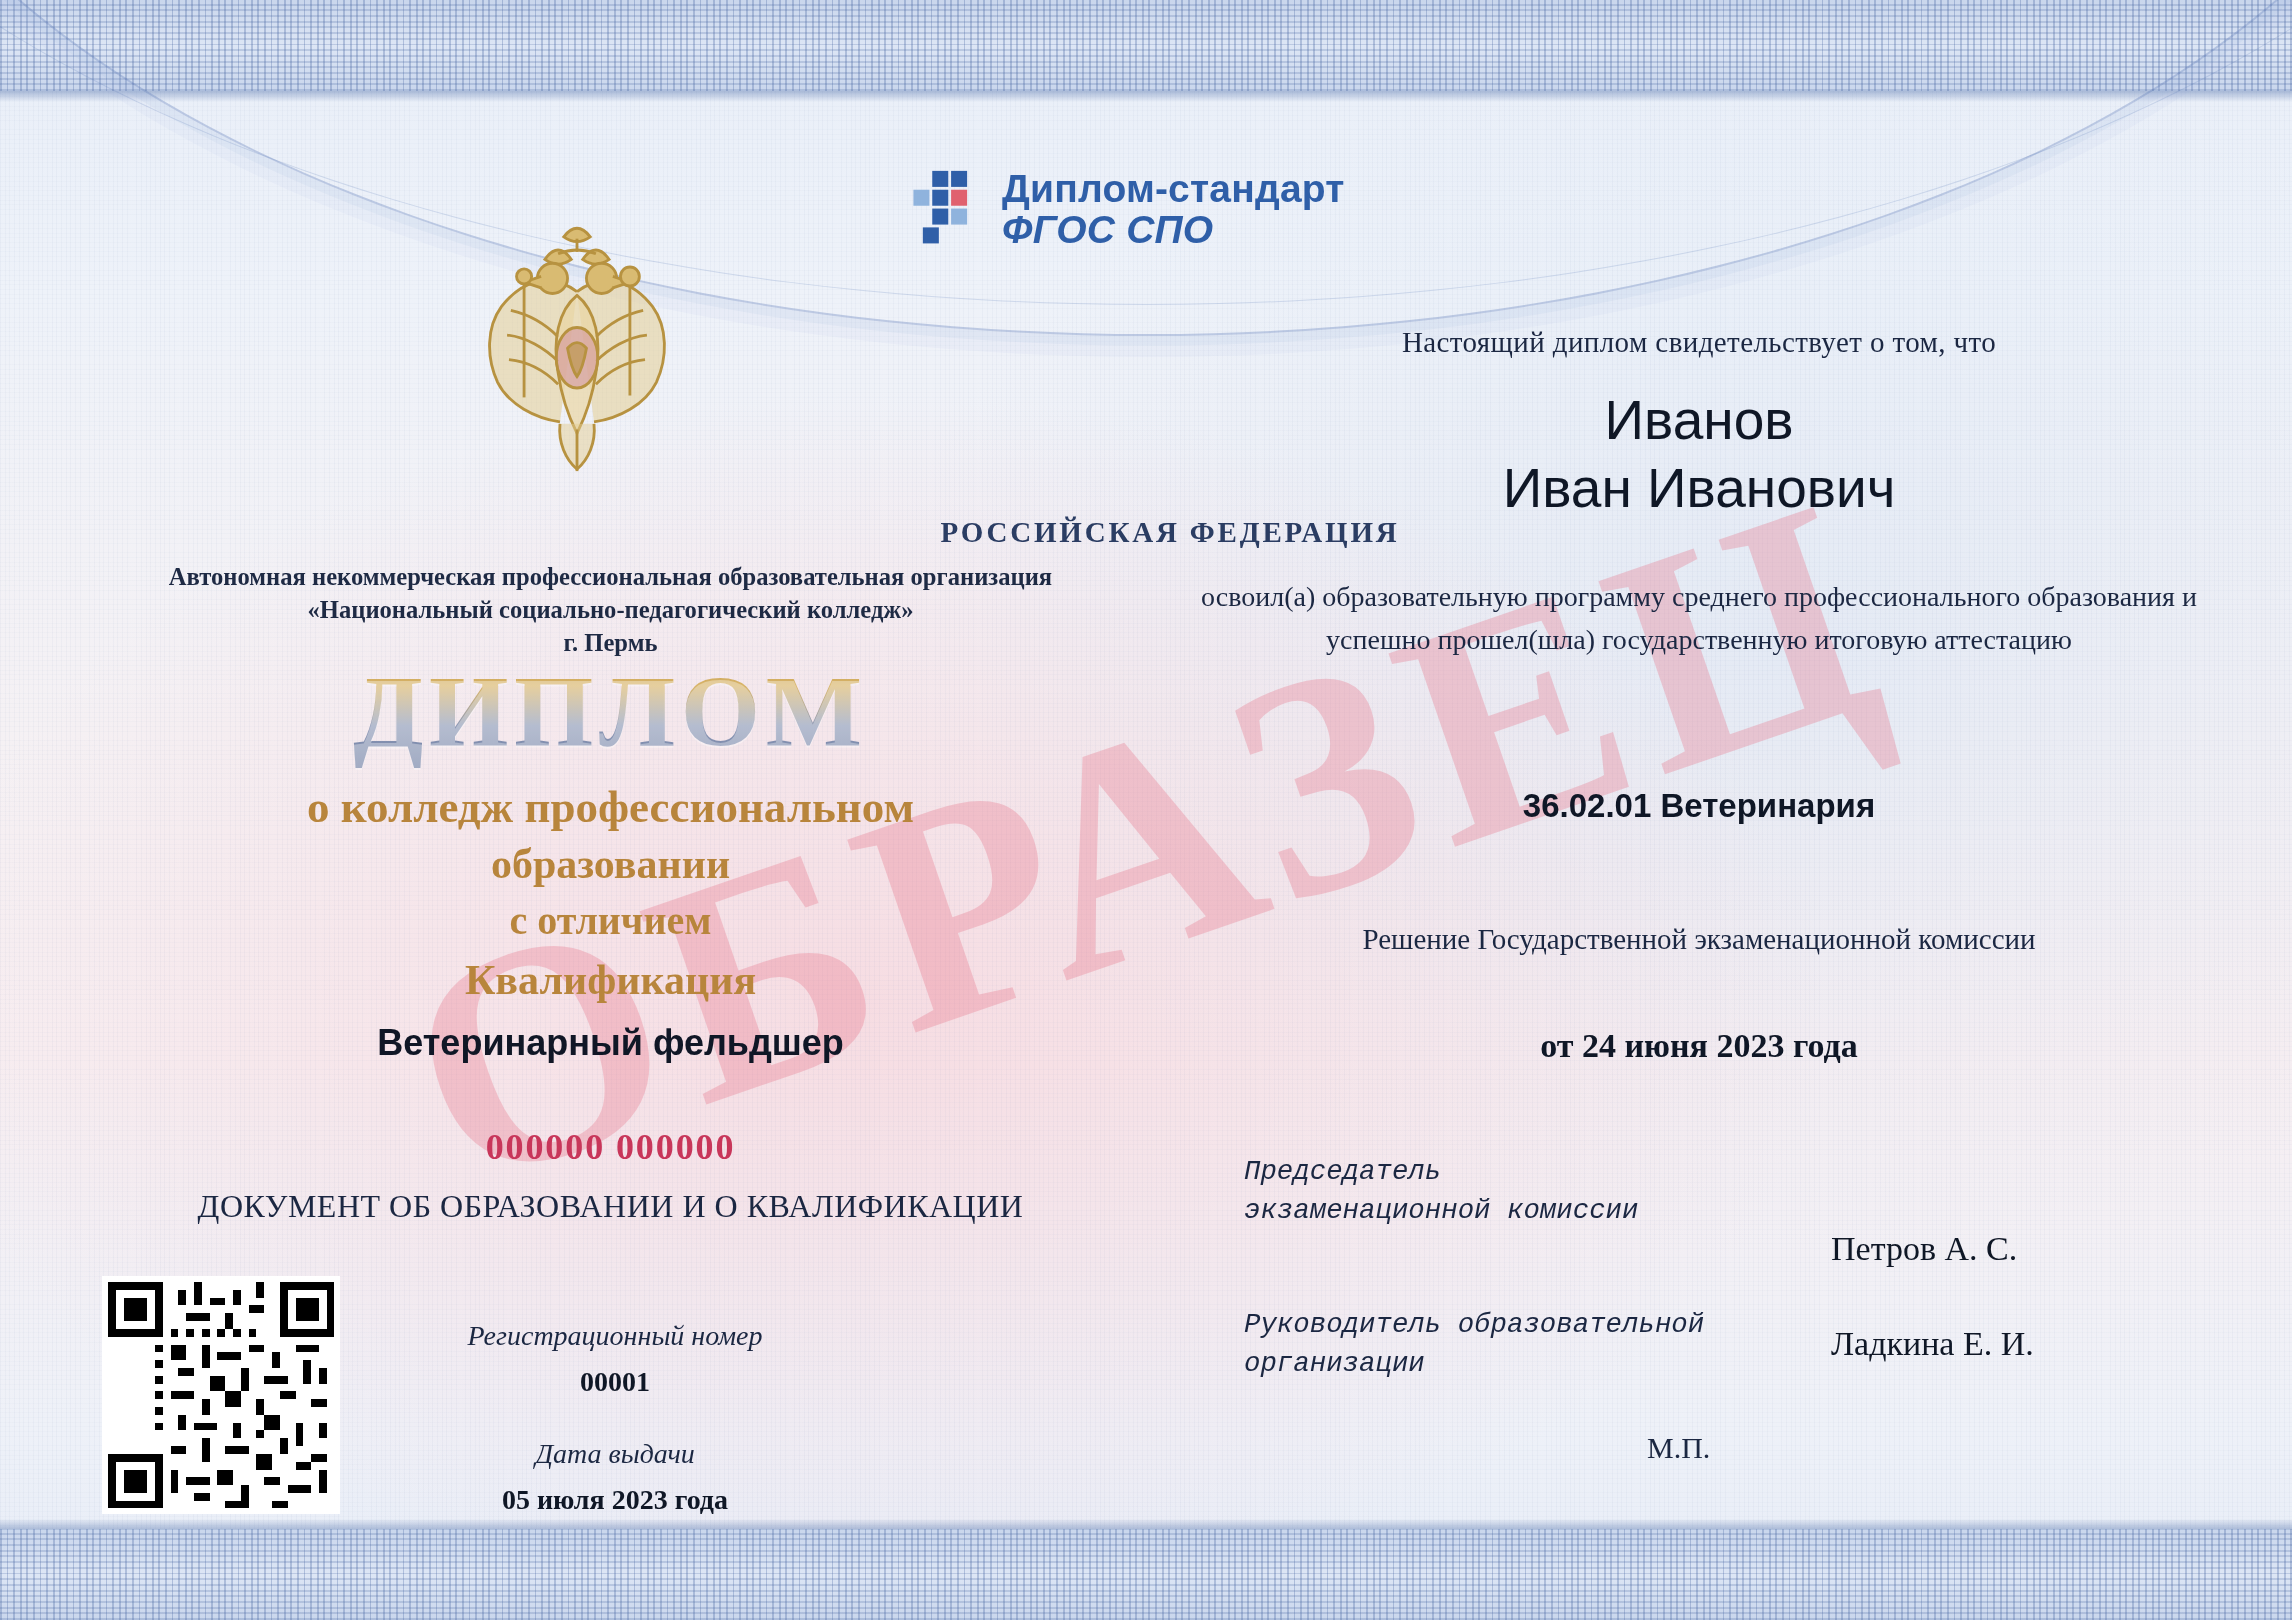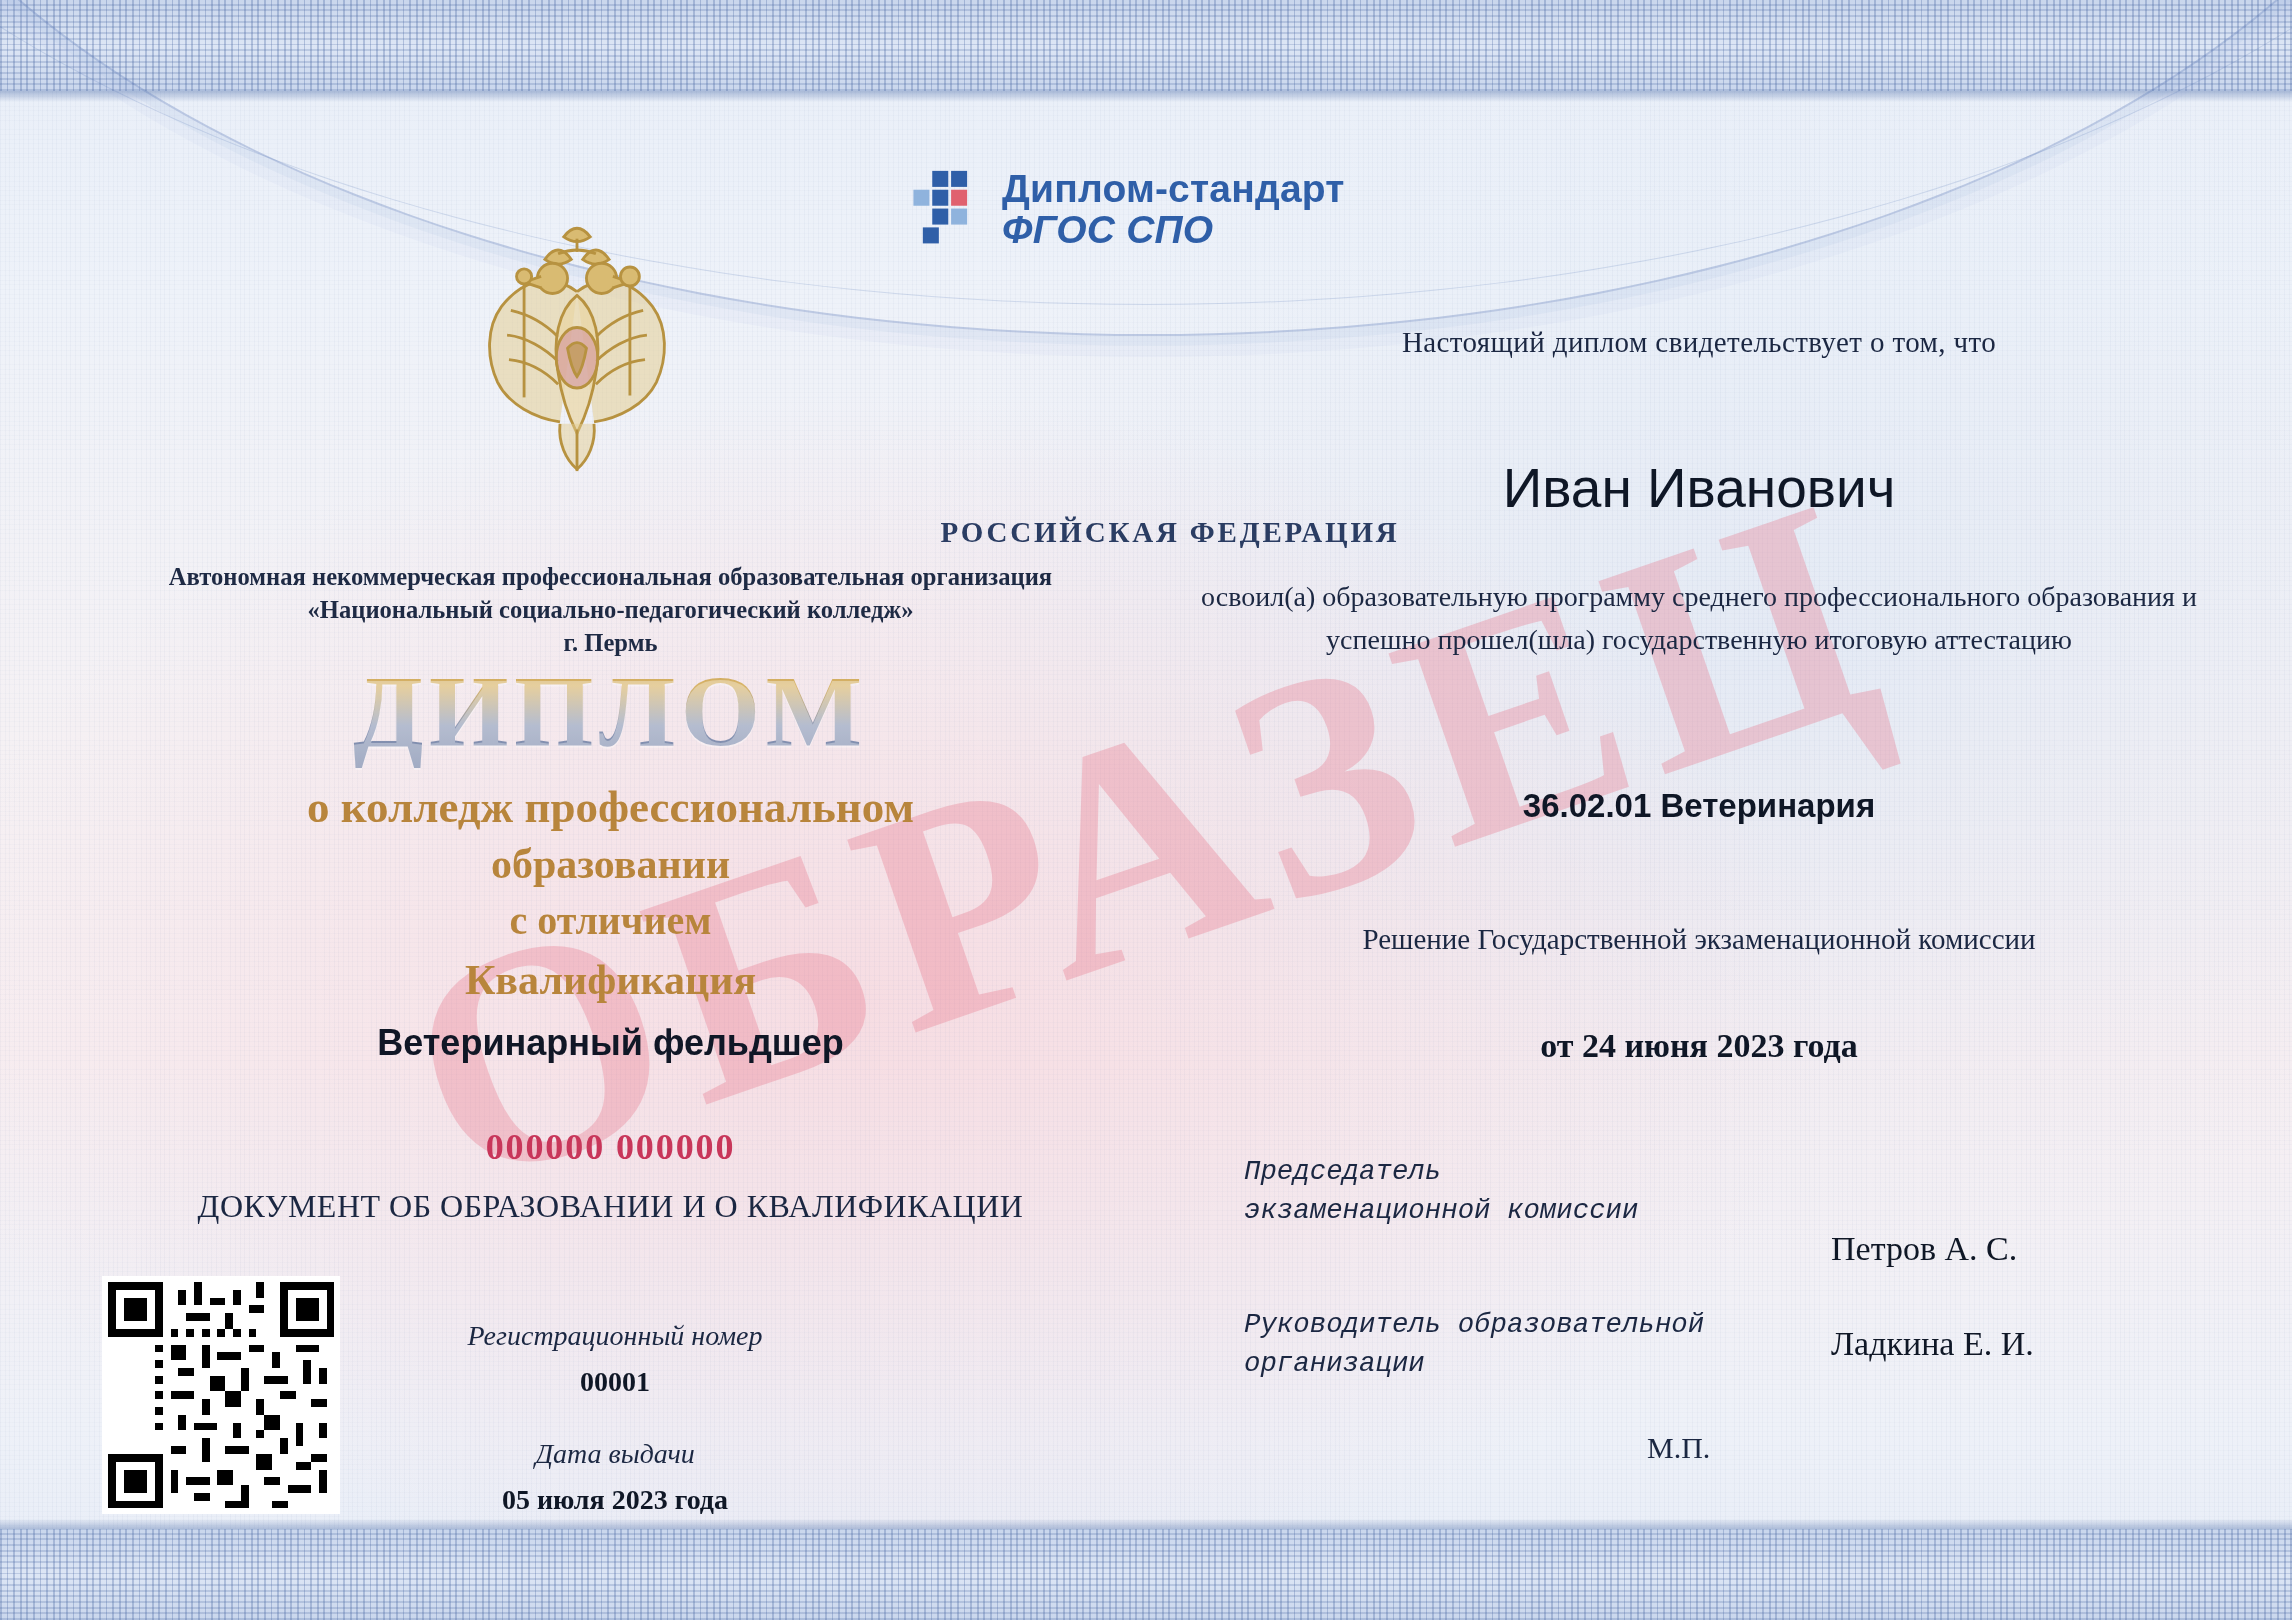--- a/index.html
+++ b/index.html
@@ -568,20 +568,21 @@
             <rect x="11" y="27" width="2" height="1"></rect>
           <rect x="15" y="28" width="3" height="1"></rect>
             <rect x="21" y="28" width="2" height="1"></rect>
           <rect x="24" y="23" width="2" height="1"></rect>
             <rect x="19" y="19" width="1" height="1"></rect>
         </g>
       </svg>
     </div>
 
     <div class="r r-intro">Настоящий диплом свидетельствует о том, что</div>
+    <div class="r r-name1">Иванов</div>
     <div class="r r-name2">Иван Иванович</div>
     <div class="r r-body">освоил(а) образовательную программу среднего профессионального образования и успешно прошел(шла) государственную итоговую аттестацию</div>
     <div class="r r-spec-value">36.02.01 Ветеринария</div>
     <div class="r r-commission">Решение Государственной экзаменационной комиссии</div>
     <div class="r r-decision-date">от 24 июня 2023 года</div>
 
     <div class="sig-block sig-chair">
       <div>Председатель</div>
       <div>экзаменационной комиссии</div>
     </div>

